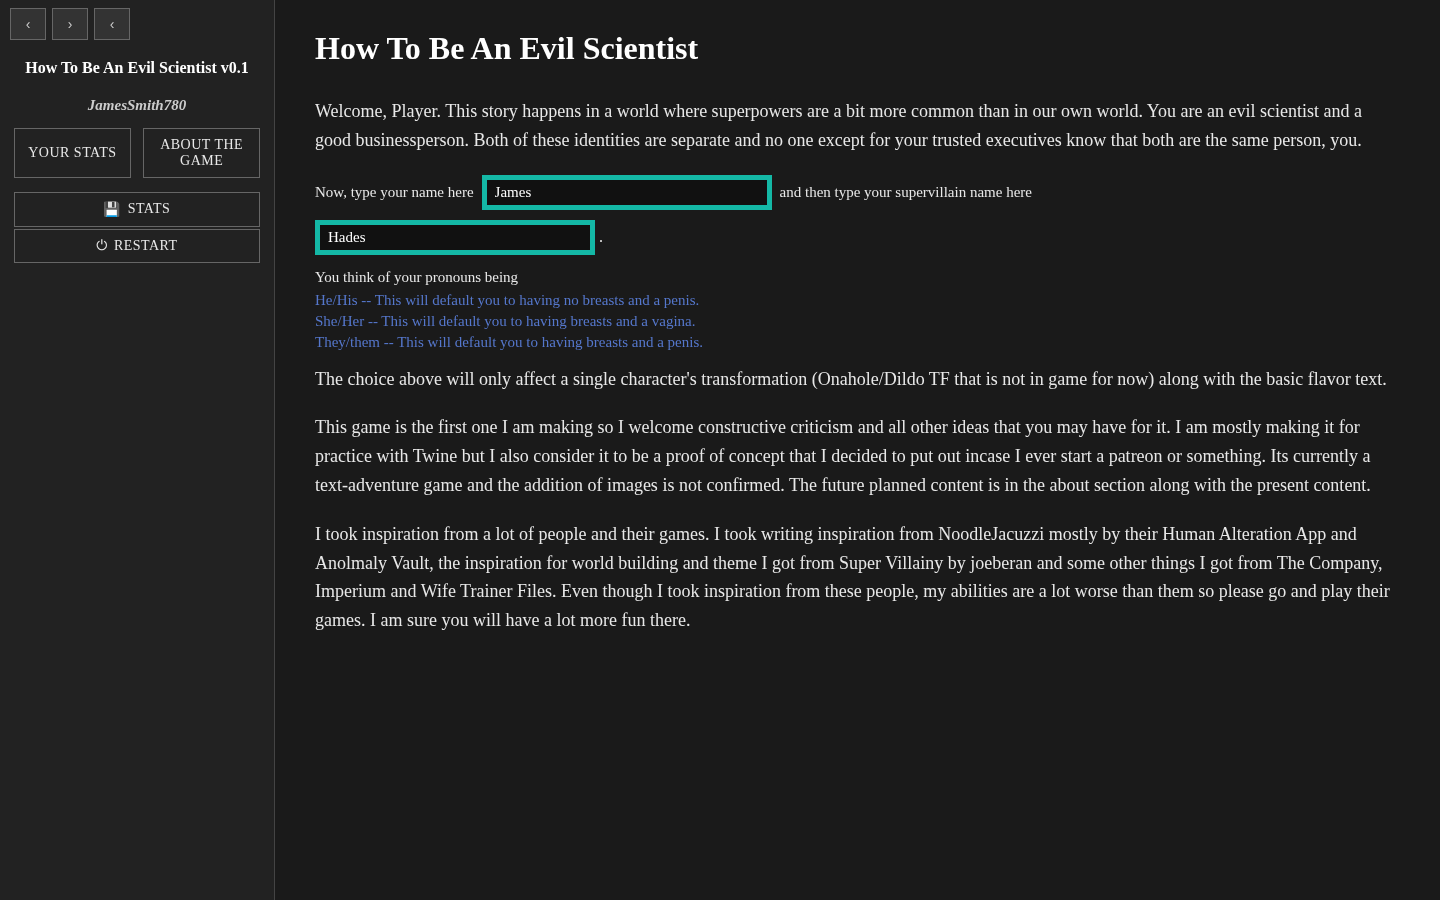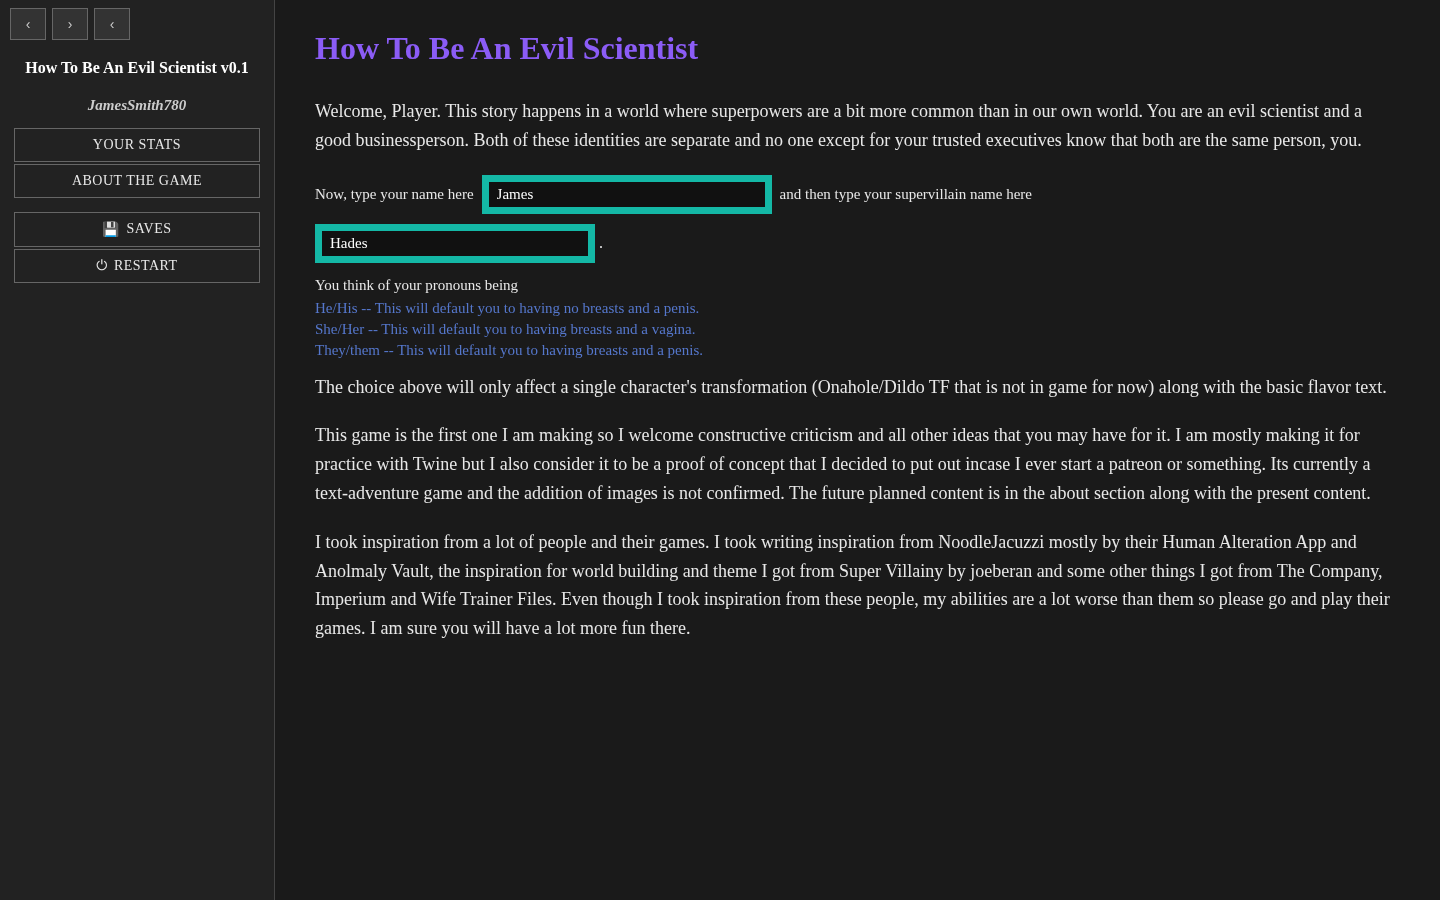--- a/index.html
+++ b/index.html
@@ -67,22 +67,22 @@
       font-weight: bold;
       color: #cccccc;
       font-size: 15px;
       padding: 8px 10px 14px 10px;
       text-align: center;
     }
 
     .sidebar-menu-section {
       width: 90%;
       display: flex;
-      flex-direction: column;
-      gap: 2px;
+      flex-direction: row;
+      gap: 12px;
       margin-bottom: 10px;
       justify-content: flex-end;
     }
 
     .sidebar-menu-btn {
       background-color: transparent;
       border: 1px solid #666;
       color: #e8e8e8;
       padding: 8px 12px;
       text-align: center;
@@ -122,21 +122,21 @@
     #main-content {
       flex: 1;
       background-color: #1a1a1a;
       padding: 30px 50px 30px 40px;
       overflow-y: auto;
     }
 
     #page-title {
       font-size: 32px;
       font-weight: bold;
-      color: #8b5cf6;
+      color: #ffffff;
       margin-bottom: 30px;
     }
 
     .content-paragraph {
       color: #e8e8e8;
       line-height: 1.6;
       margin-bottom: 20px;
       font-size: 18px;
     }
 
@@ -148,21 +148,21 @@
       margin-bottom: 10px;
     }
 
     .input-row span {
       color: #e8e8e8;
       font-size: 15px;
     }
 
     .text-input {
       background-color: #111;
-      border: 7px solid #14b8a6;
+      border: 5px solid #14b8a6;
       color: #ffffff;
       padding: 4px 8px;
       font-size: 15px;
       font-family: Georgia, serif;
       outline: none;
     }
 
     #name-input {
       width: 290px;
     }
@@ -227,21 +227,21 @@
   <div id="sidebar-username">JamesSmith780</div>
 
   <div class="sidebar-menu-section">
     <button class="sidebar-menu-btn">YOUR STATS</button>
     <button class="sidebar-menu-btn">ABOUT THE GAME</button>
   </div>
 
   <div class="sidebar-action-section">
     <button class="sidebar-action-btn">
       <span>💾</span>
-      <span>SAVES</span>
+      <span>STATS</span>
     </button>
     <button class="sidebar-action-btn">
       <span>⏻</span>
       <span>RESTART</span>
     </button>
   </div>
 
 </div>
 
 <div id="main-content">

